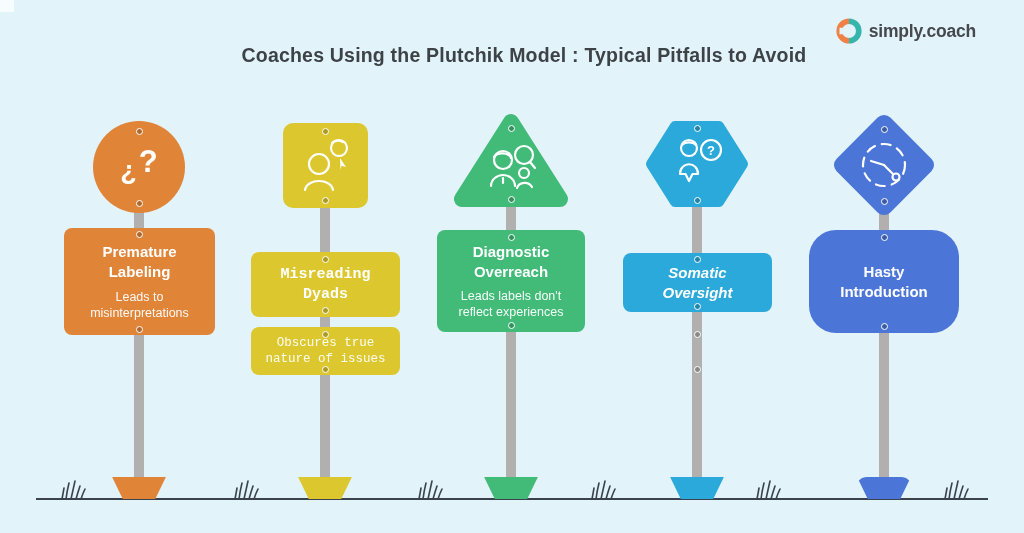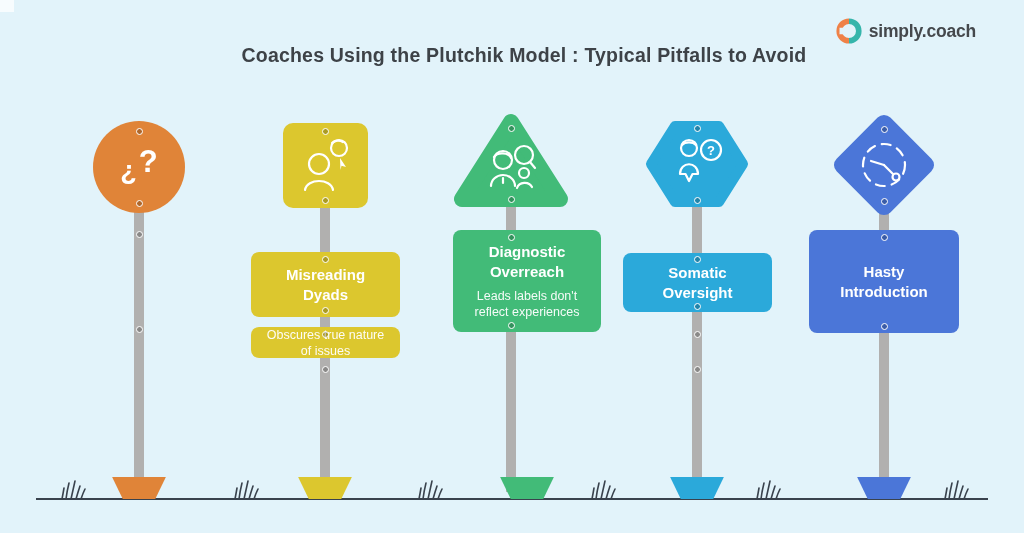--- a/index.html
+++ b/index.html
@@ -29,22 +29,22 @@
     padding:6px 12px;box-sizing:border-box;
   }
   .btitle{font-size:15px;font-weight:700;line-height:1.32;}
   .bdesc{font-size:12.5px;line-height:1.28;margin-top:7px;opacity:.95;}
   .bdesc.solo{margin-top:0;}
   .pin{
     position:absolute;width:7px;height:7px;border-radius:50%;z-index:6;
     border:1.6px solid #ffffff;background:rgba(0,0,0,0.22);box-sizing:border-box;
   }
   
-  .c1-bg{background:#e08438;} .c2-bg{background:#dcc72e;} .c3-bg{background:#42bb78;margin-left:16px;}
-  .c4-bg{background:#2ba9da;} .c5-bg{background:#4b76d8;}
+  .c1-bg{background:#e08438;} .c2-bg{background:#dcc72e;font-family:Liberation Mono, monospace;} .c3-bg{background:#42bb78;}
+  .c4-bg{background:#2ba9da;font-style:italic;} .c5-bg{background:#4b76d8;border-radius:27px;}
   .circle-shape{border-radius:50%;width:92px;height:92px;left:93px;top:121px;}
   .square-shape{border-radius:10px;width:85px;height:85px;left:283px;top:123px;}
   .diamond-shape{border-radius:9px;width:76px;height:76px;left:846px;top:127px;transform:rotate(45deg);}
   .icon-layer{position:absolute;z-index:5;display:flex;align-items:center;justify-content:center;}
   .qwrap{left:107px;top:138px;width:64px;height:56px;color:#fff;font-weight:600;}
   .qwrap .q1{font-size:27px;transform:translateY(5px);}
   .qwrap .q2{font-size:31px;transform:translateY(-4px);margin-left:2px;}
   svg .wline{fill:none;stroke:#ffffff;stroke-width:2.2;stroke-linecap:round;stroke-linejoin:round;}
 </style>
 </head>
@@ -78,41 +78,45 @@
   </svg>
 
   <div class="col">
     <div class="pole" style="left:134px"></div>
     <div class="base c1-bg" style="left:111px"></div>
     <div class="shape circle-shape c1-bg"></div>
     <div class="icon-layer qwrap">
       <span class="q1">¿</span>
       <span class="q2">?</span>
     </div>
+    <div class="board c1-bg" style="left:64px;top:228px;width:151px;height:107px">
+      <div class="btitle">Premature Labeling</div>
+      <div class="bdesc">Leads to misinterpretations</div>
+    </div>
     <span class="pin" style="left:135.5px;top:127.5px"></span>
     <span class="pin" style="left:135.5px;top:199.5px"></span>
     <span class="pin" style="left:135.5px;top:230.5px"></span>
     <span class="pin" style="left:135.5px;top:325.5px"></span>
   </div>
 
   <div class="col">
     <div class="pole" style="left:320px"></div>
     <div class="base c2-bg" style="left:297px"></div>
     <div class="shape square-shape c2-bg"></div>
     <svg class="abs icon-layer" style="left:299px;top:134px;z-index:5" width="52" height="62" viewBox="0 0 52 62">
       <circle class="wline" cx="20" cy="30" r="10"></circle>
       <path class="wline" d="M6,56 C8,44 32,44 34,56"></path>
       <circle class="wline" cx="40" cy="14" r="8"></circle>
       <path class="wline" d="M33,9 a8,7 0 0 1 11,-1"></path>
       <polygon points="41,24 47,33 42.5,31.8 41.5,36" fill="#ffffff"></polygon>
     </svg>
     <div class="board c2-bg" style="left:251px;top:252px;width:149px;height:65px">
       <div class="btitle">Misreading Dyads</div>
     </div>
-    <div class="board c2-bg" style="left:251px;top:327px;width:149px;height:31px">
+    <div class="board c2-bg" style="left:251px;top:327px;width:149px;height:48px">
       <div class="bdesc solo">Obscures true nature of issues</div>
     </div>
     <span class="pin" style="left:321.5px;top:127.5px"></span>
     <span class="pin" style="left:321.5px;top:196.5px"></span>
     <span class="pin" style="left:321.5px;top:255.5px"></span>
     <span class="pin" style="left:321.5px;top:306.5px"></span>
     <span class="pin" style="left:321.5px;top:330.5px"></span>
     <span class="pin" style="left:321.5px;top:365.5px"></span>
   </div>
 

